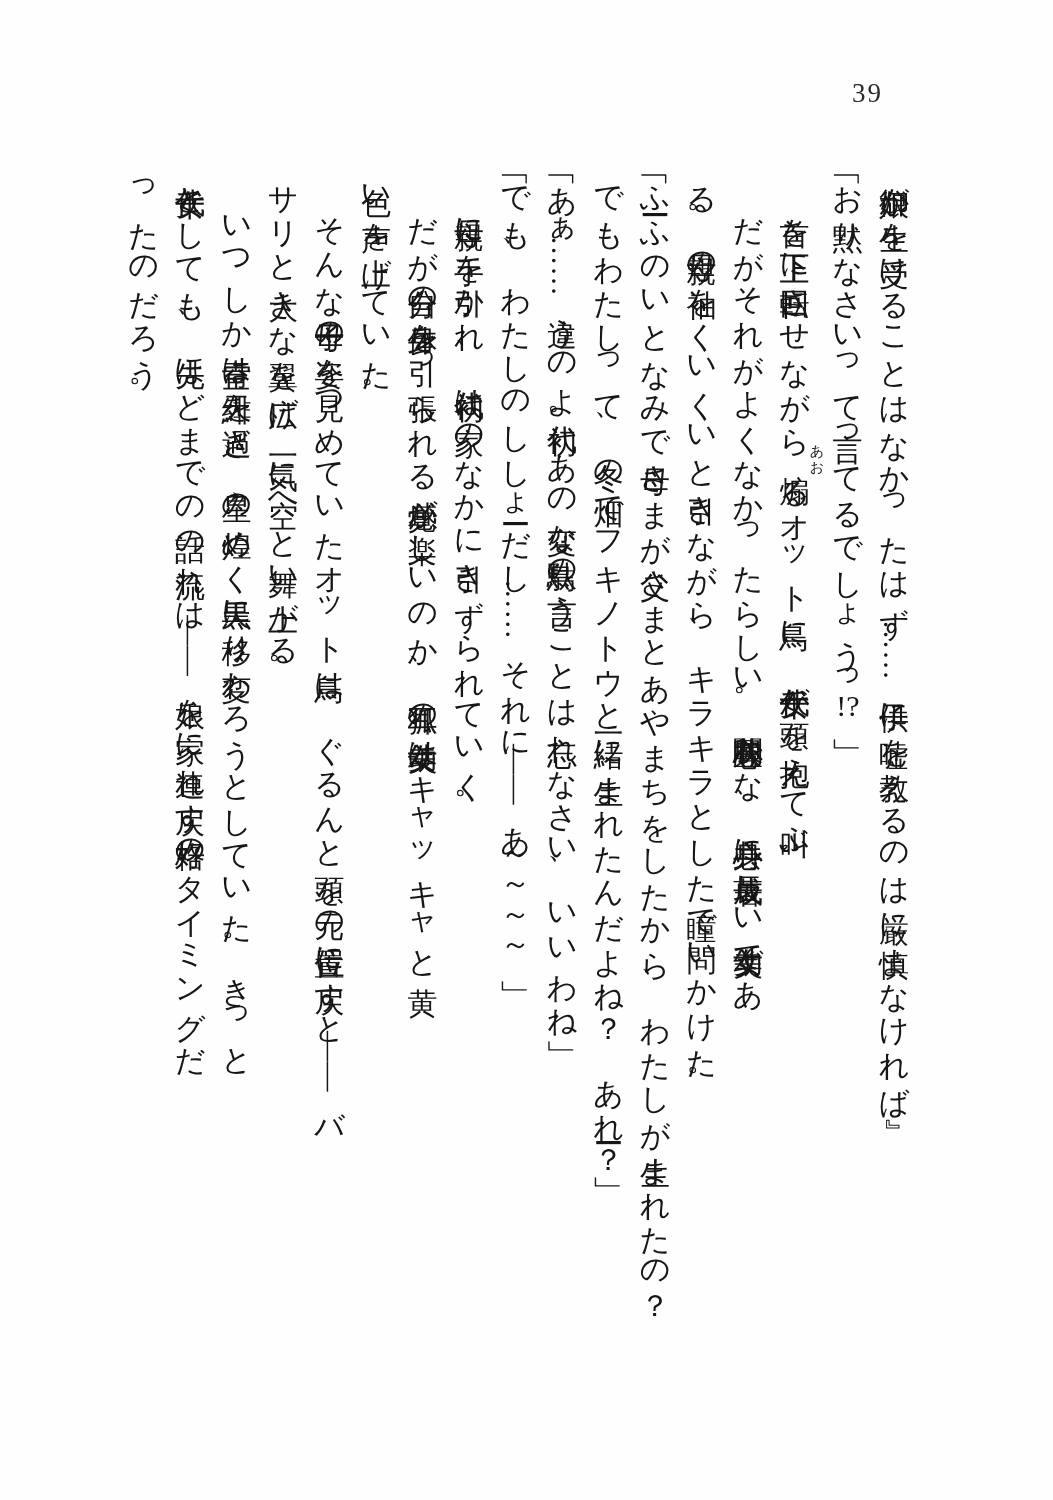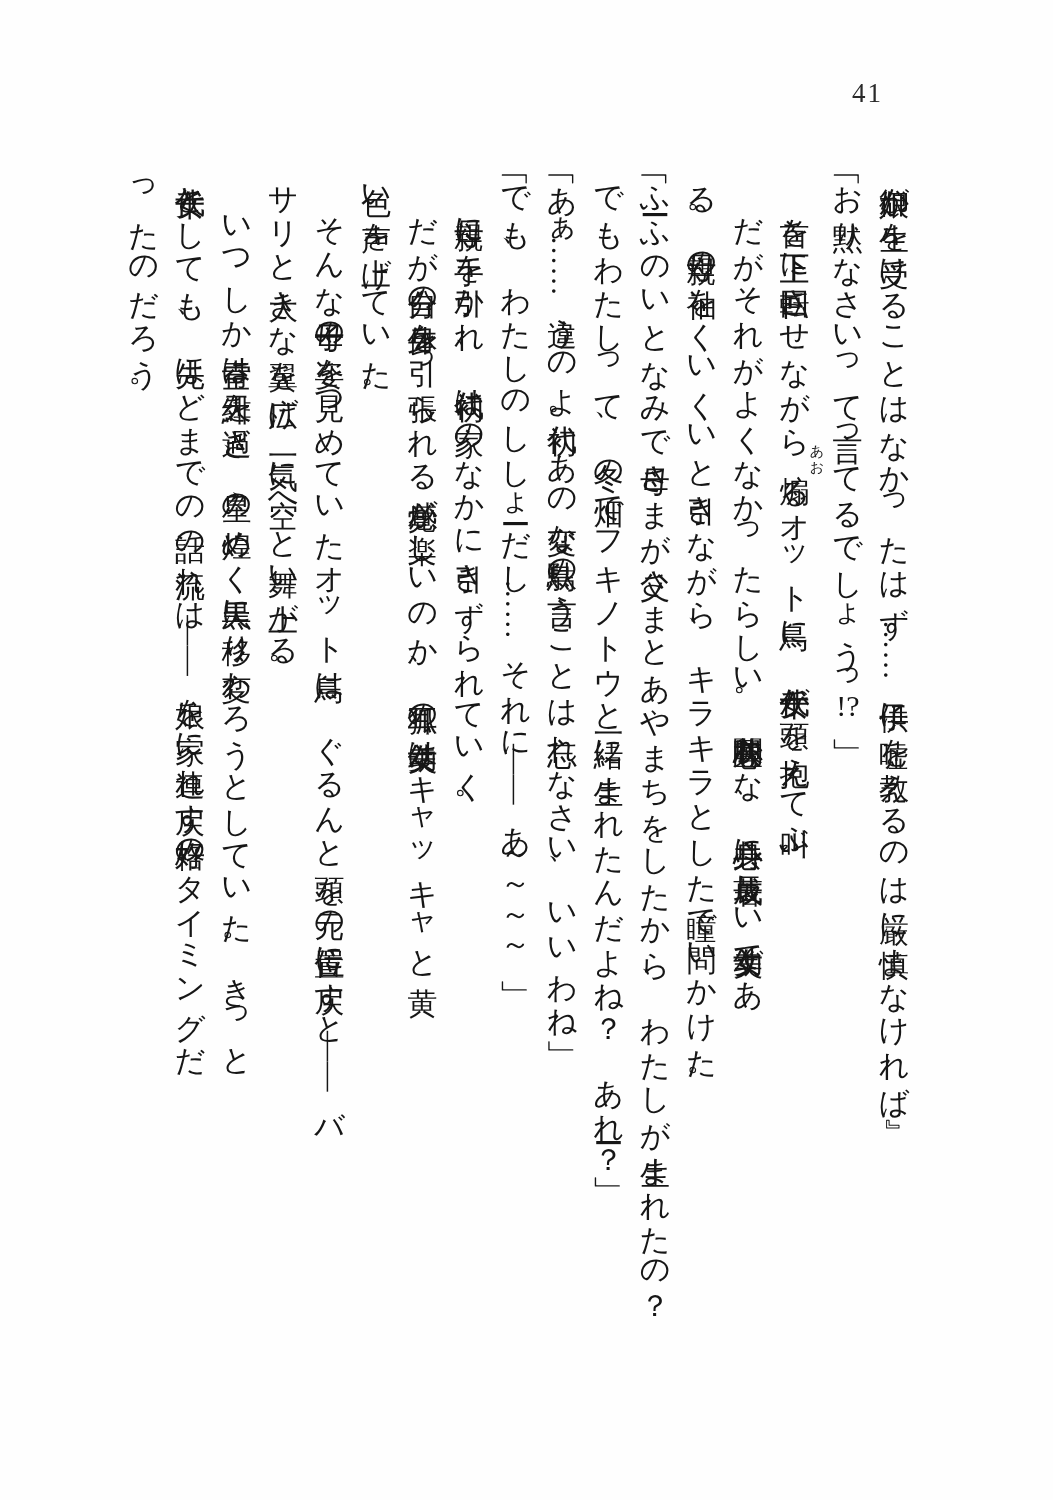--- a/index.html
+++ b/index.html
@@ -56,21 +56,21 @@
   ruby rt {
     font-size: 14px;
     letter-spacing: 0;
     line-height: 1;
   }
 </style>
 </head>
 <body>
 
 <div class="page">
-  <div class="page-number">41</div>
+  <div class="page-number">39</div>
   <div class="text-block">
       <div class="line">娘御が生を受けることはなかったはず……子供に嘘を教えるのは厳に慎まなければ』</div>
       <div class="line">「お黙りなさいって言ってるでしょうっ<span class="tcy">!?</span>」</div>
       <div class="line indent">首を上下に回転させながら<ruby>煽<rt>あお</rt></ruby>るオット鳥に、千代女が頭を抱えて叫ぶ。</div>
       <div class="line indent">だがそれがよくなかったらしい。興味関心豊かな、心身共に成長著しい美幼女であ</div>
       <div class="line">る。母親の袖をくいくいと引きながら、キラキラとした瞳で問いかけた。</div>
       <div class="line">「ふーふのいとなみで母さまが父さまとあやまちをしたから、わたしが生まれたの？</div>
       <div class="line">でもわたしって、冬の畑でフキノトウと一緒に生まれたんだよね？　あれー？」</div>
       <div class="line">「あぁ……違うのよ初代。あの変な駄鳥の言うことは忘れなさい、いいわね」</div>
       <div class="line">「でも、わたしのししょーだし……それに――あ～～～～」</div>

